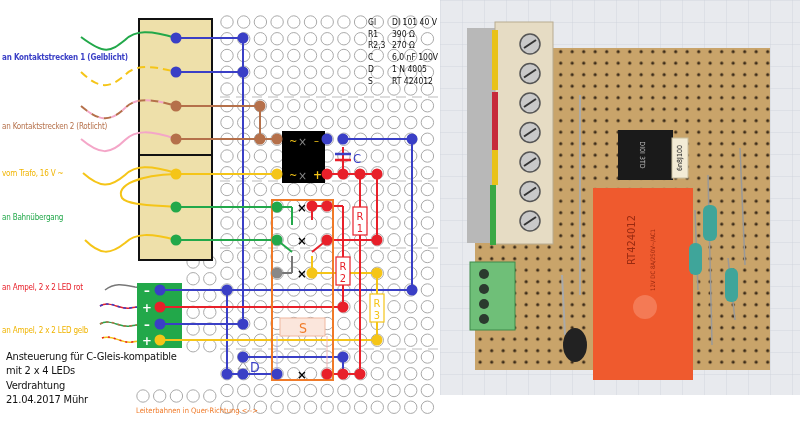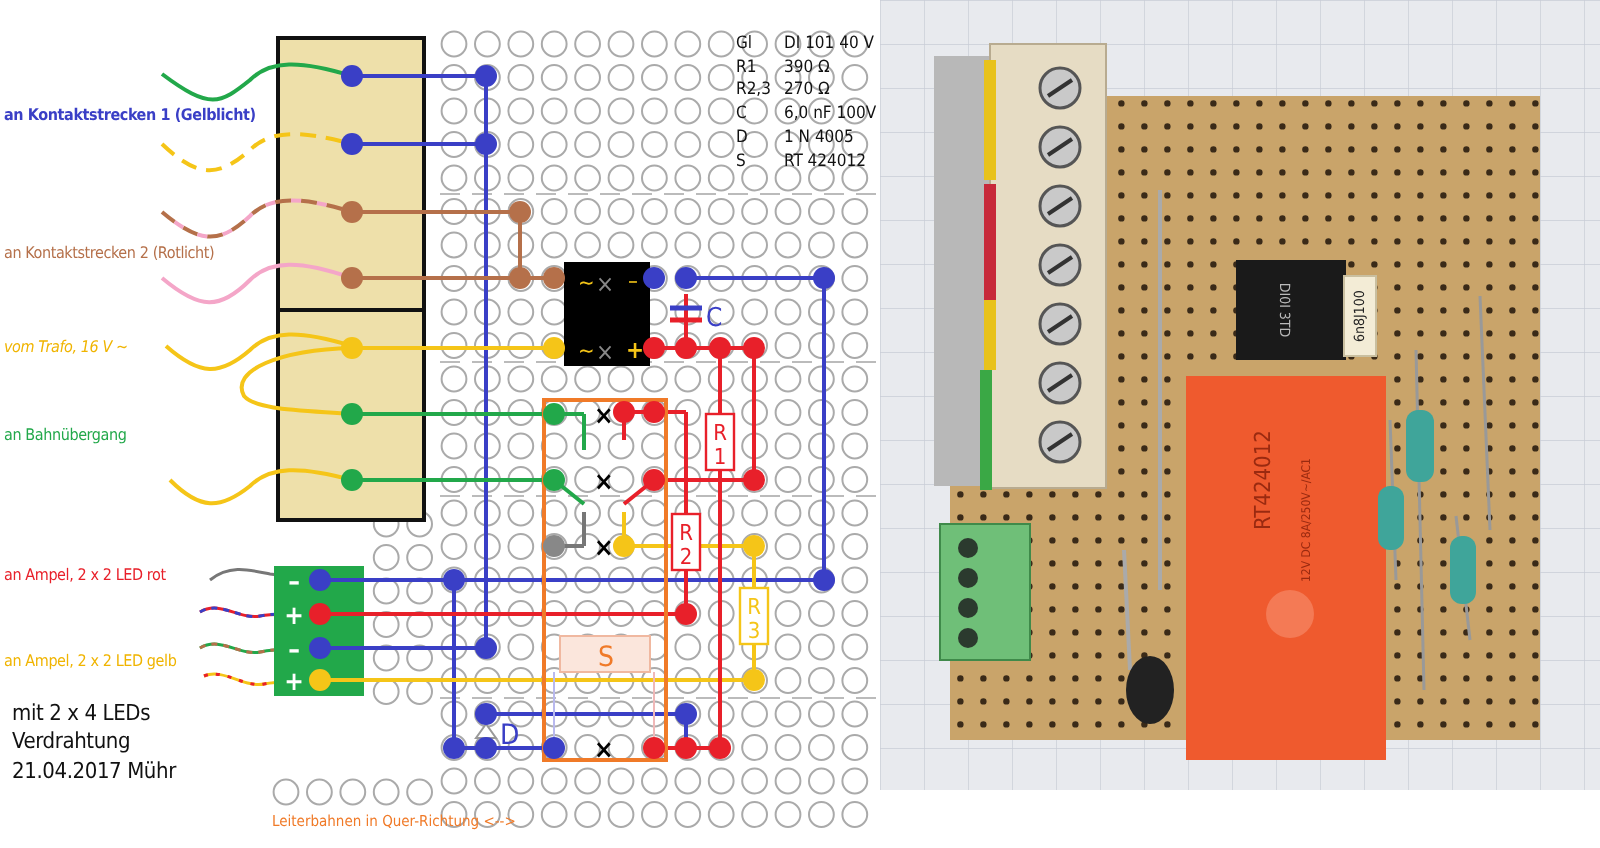--- a/index.html
+++ b/index.html
@@ -516,21 +516,21 @@
         <circle cx="243" cy="374" r="5.5" fill="#3a3fc6"></circle>
         <circle cx="277" cy="374" r="5.5" fill="#3a3fc6"></circle>
         <circle cx="327" cy="374" r="5.5" fill="#e8202a"></circle>
         <circle cx="343" cy="374" r="5.5" fill="#e8202a"></circle>
         <circle cx="360" cy="374" r="5.5" fill="#e8202a"></circle>
       </g>
   </svg>
 
   <div class="lbl" style="left: 2px; top: 53px; color: rgb(58, 63, 198); font-weight: bold;"><span>an Kontaktstrecken 1 (Gelblicht)</span></div>
   <div class="lbl" style="left: 2px; top: 122px; color: rgb(181, 112, 74);"><span>an Kontaktstrecken 2 (Rotlicht)</span></div>
-  <div class="lbl" style="left: 2px; top: 169px; color: rgb(240, 180, 0); font-style: italic;"><span>vom Trafo, 16 V ~</span></div>
+  <div class="lbl" style="left: 2px; top: 169px; color: rgb(240, 180, 0);"><span>vom Trafo, 16 V ~</span></div>
   <div class="lbl" style="left: 2px; top: 213px; color: rgb(34, 168, 74);"><span>an Bahnübergang</span></div>
   <div class="lbl" style="left: 2px; top: 283px; color: rgb(232, 32, 42);"><span>an Ampel, 2 x 2 LED rot</span></div>
   <div class="lbl" style="left: 2px; top: 326px; color: rgb(240, 180, 0);"><span>an Ampel, 2 x 2 LED gelb</span></div>
 
   <div class="parts" id="parts">
       <div class="row">
         <span class="k">Gl</span>
         <span>DI 101  40 V</span>
       </div>
       <div class="row">
@@ -549,20 +549,21 @@
         <span class="k">D</span>
         <span>1 N 4005</span>
       </div>
       <div class="row">
         <span class="k">S</span>
         <span>RT 424012</span>
       </div>
     </div>
 
   <div class="title-block">
+    <div>Ansteuerung für C-Gleis-kompatible</div>
     <div>mit  2 x 4 LEDs</div>
     <div>Verdrahtung</div>
     <div>21.04.2017 Mühr</div>
   </div>
 
   <div class="footer-note">Leiterbahnen in Quer-Richtung &lt;--&gt;</div>
 </div>
 
 <div id="photo">
   <svg width="360" height="424" viewBox="0 0 360 424">

